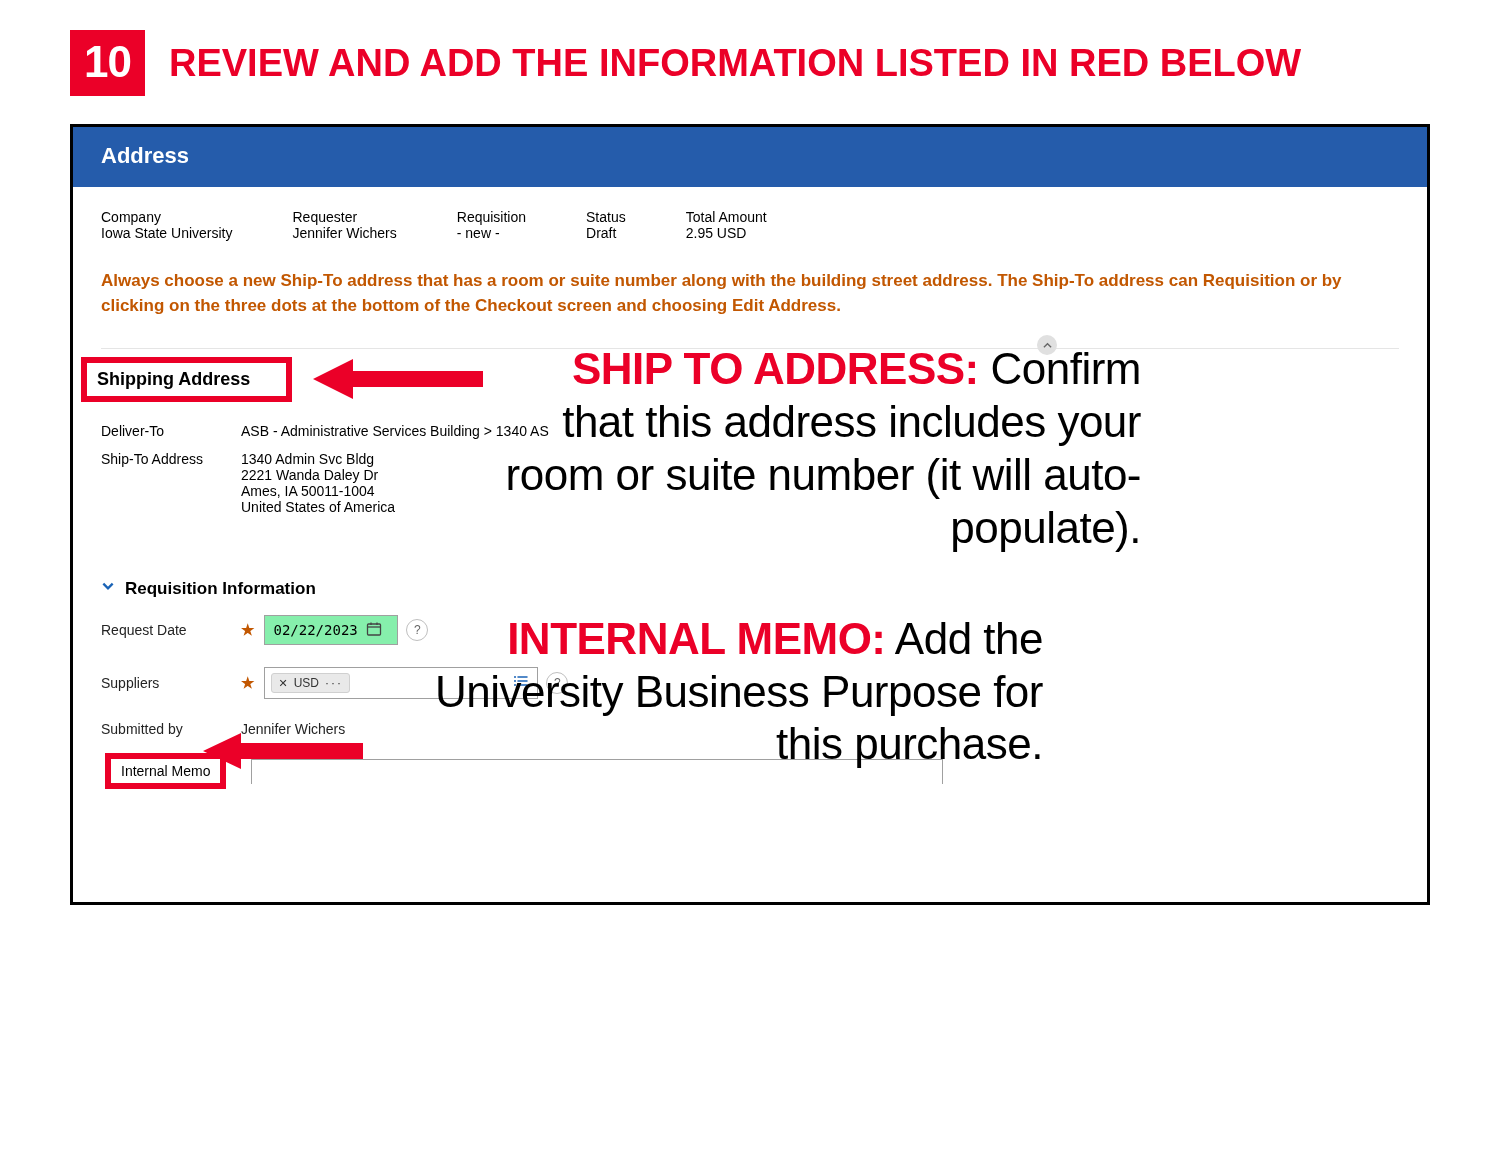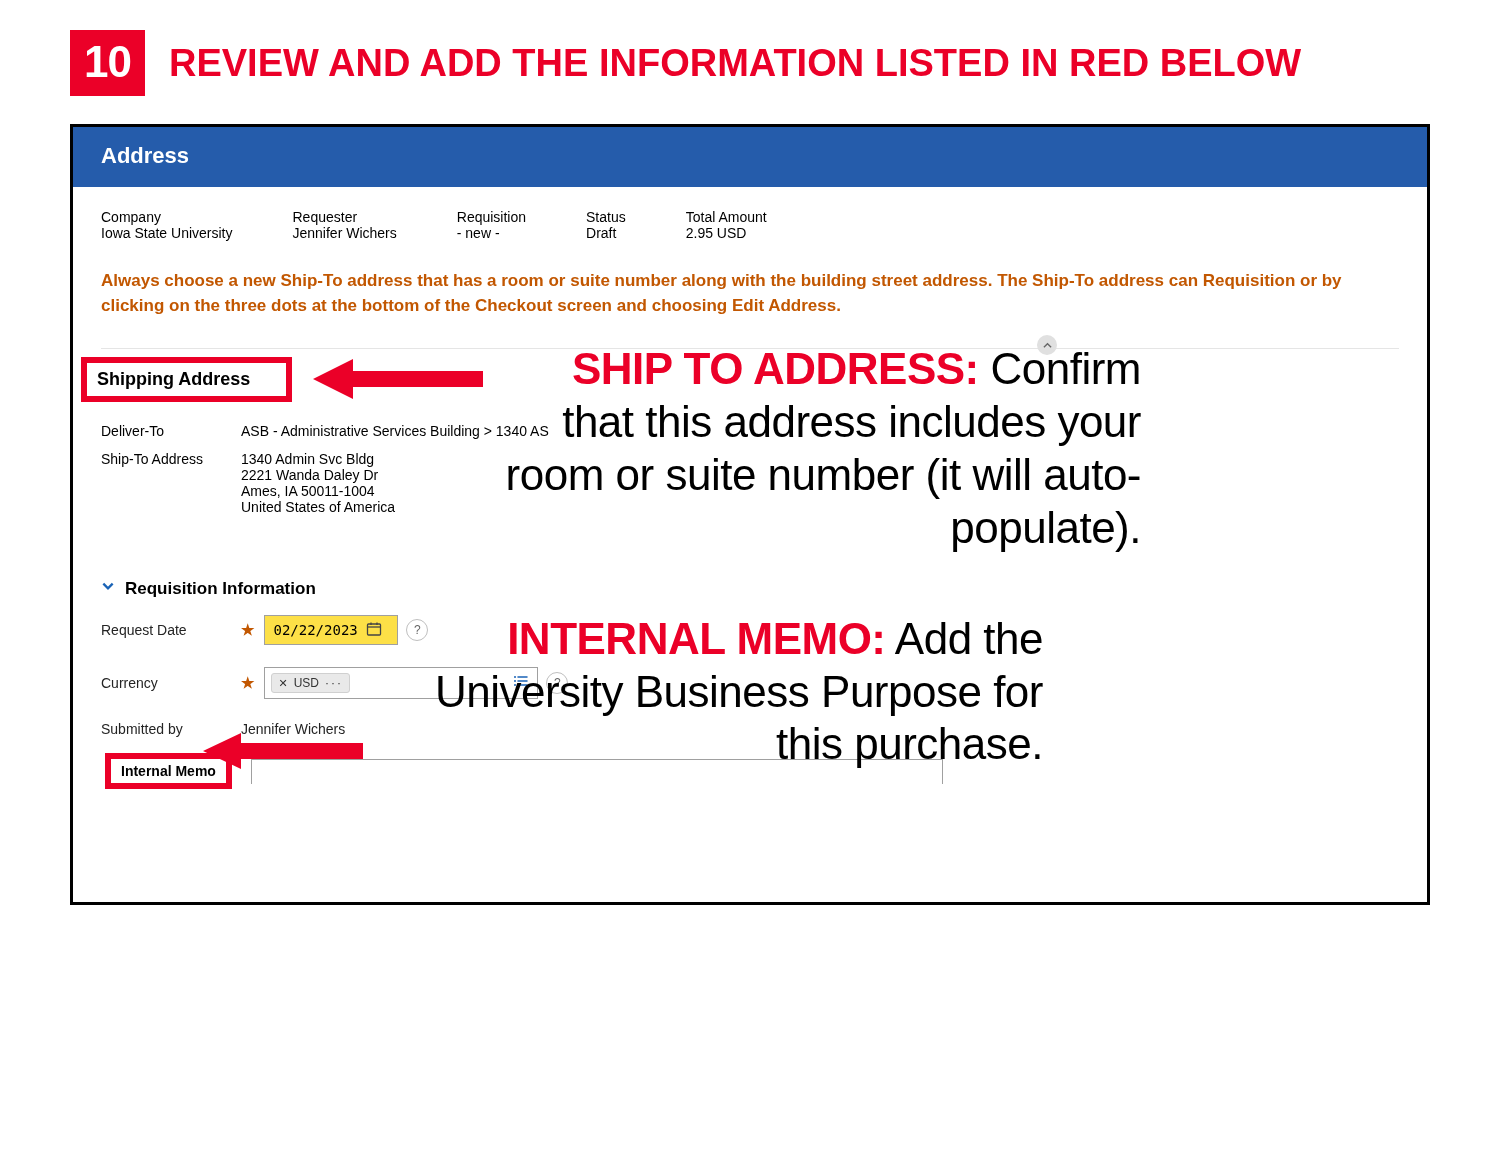--- a/index.html
+++ b/index.html
@@ -165,21 +165,21 @@
   .form-row{
     display:flex;
     align-items:center;
     font-size:14px;
     margin-bottom:22px;
   }
   .form-row .klabel{width:140px;}
   .req-star{color:var(--orange);font-size:15px;margin-right:10px;font-weight:700;}
   .input-ish{
     border:1px solid #a0a0a0;
-    background:#fde047;
+    background:#86efac;
     height:28px;
     display:flex;
     align-items:center;
     padding:0 8px;
     font-family:monospace;
     font-size:14px;
     color:#000;
   }
   .date-input{width:116px; gap:8px;}
   .cal-icon svg{width:16px;height:16px;}
@@ -229,21 +229,21 @@
 
   
   .memo-box{
     position:absolute;
     left:4px;
     border:6px solid var(--red);
     padding:4px 10px;
   }
   .memo-label{
     font-size:14px;
-    font-weight:700;
+    font-weight:400;
     color:#000;
   }
 
   .scroll-dot{
     position:absolute;
     width:20px;height:20px;border-radius:50%;
     background:#e0e0e0;
     display:flex;align-items:center;justify-content:center;
     font-size:11px;color:#666;
   }
@@ -349,21 +349,21 @@
                 <line x1="1.5" y1="6" x2="14.5" y2="6" stroke="#444" stroke-width="1.3"></line>
                 <line x1="5" y1="1.5" x2="5" y2="4" stroke="#444" stroke-width="1.3"></line>
                 <line x1="11" y1="1.5" x2="11" y2="4" stroke="#444" stroke-width="1.3"></line>
               </svg>
           </span>
         </div>
         <div class="qmark">?</div>
       </div>
 
       <div class="form-row">
-        <div class="klabel">Currency</div>
+        <div class="klabel">Suppliers</div>
         <span class="req-star">★</span>
         <div class="chip-input">
           <div class="chip">
             <span class="x">✕</span>
             <span>USD</span>
             <span class="dots">···</span>
           </div>
           <span class="list-ic">
             <svg viewBox="0 0 16 16" width="16" height="16">
                 <g stroke="#1a63b6" stroke-width="1.5" stroke-linecap="round">

